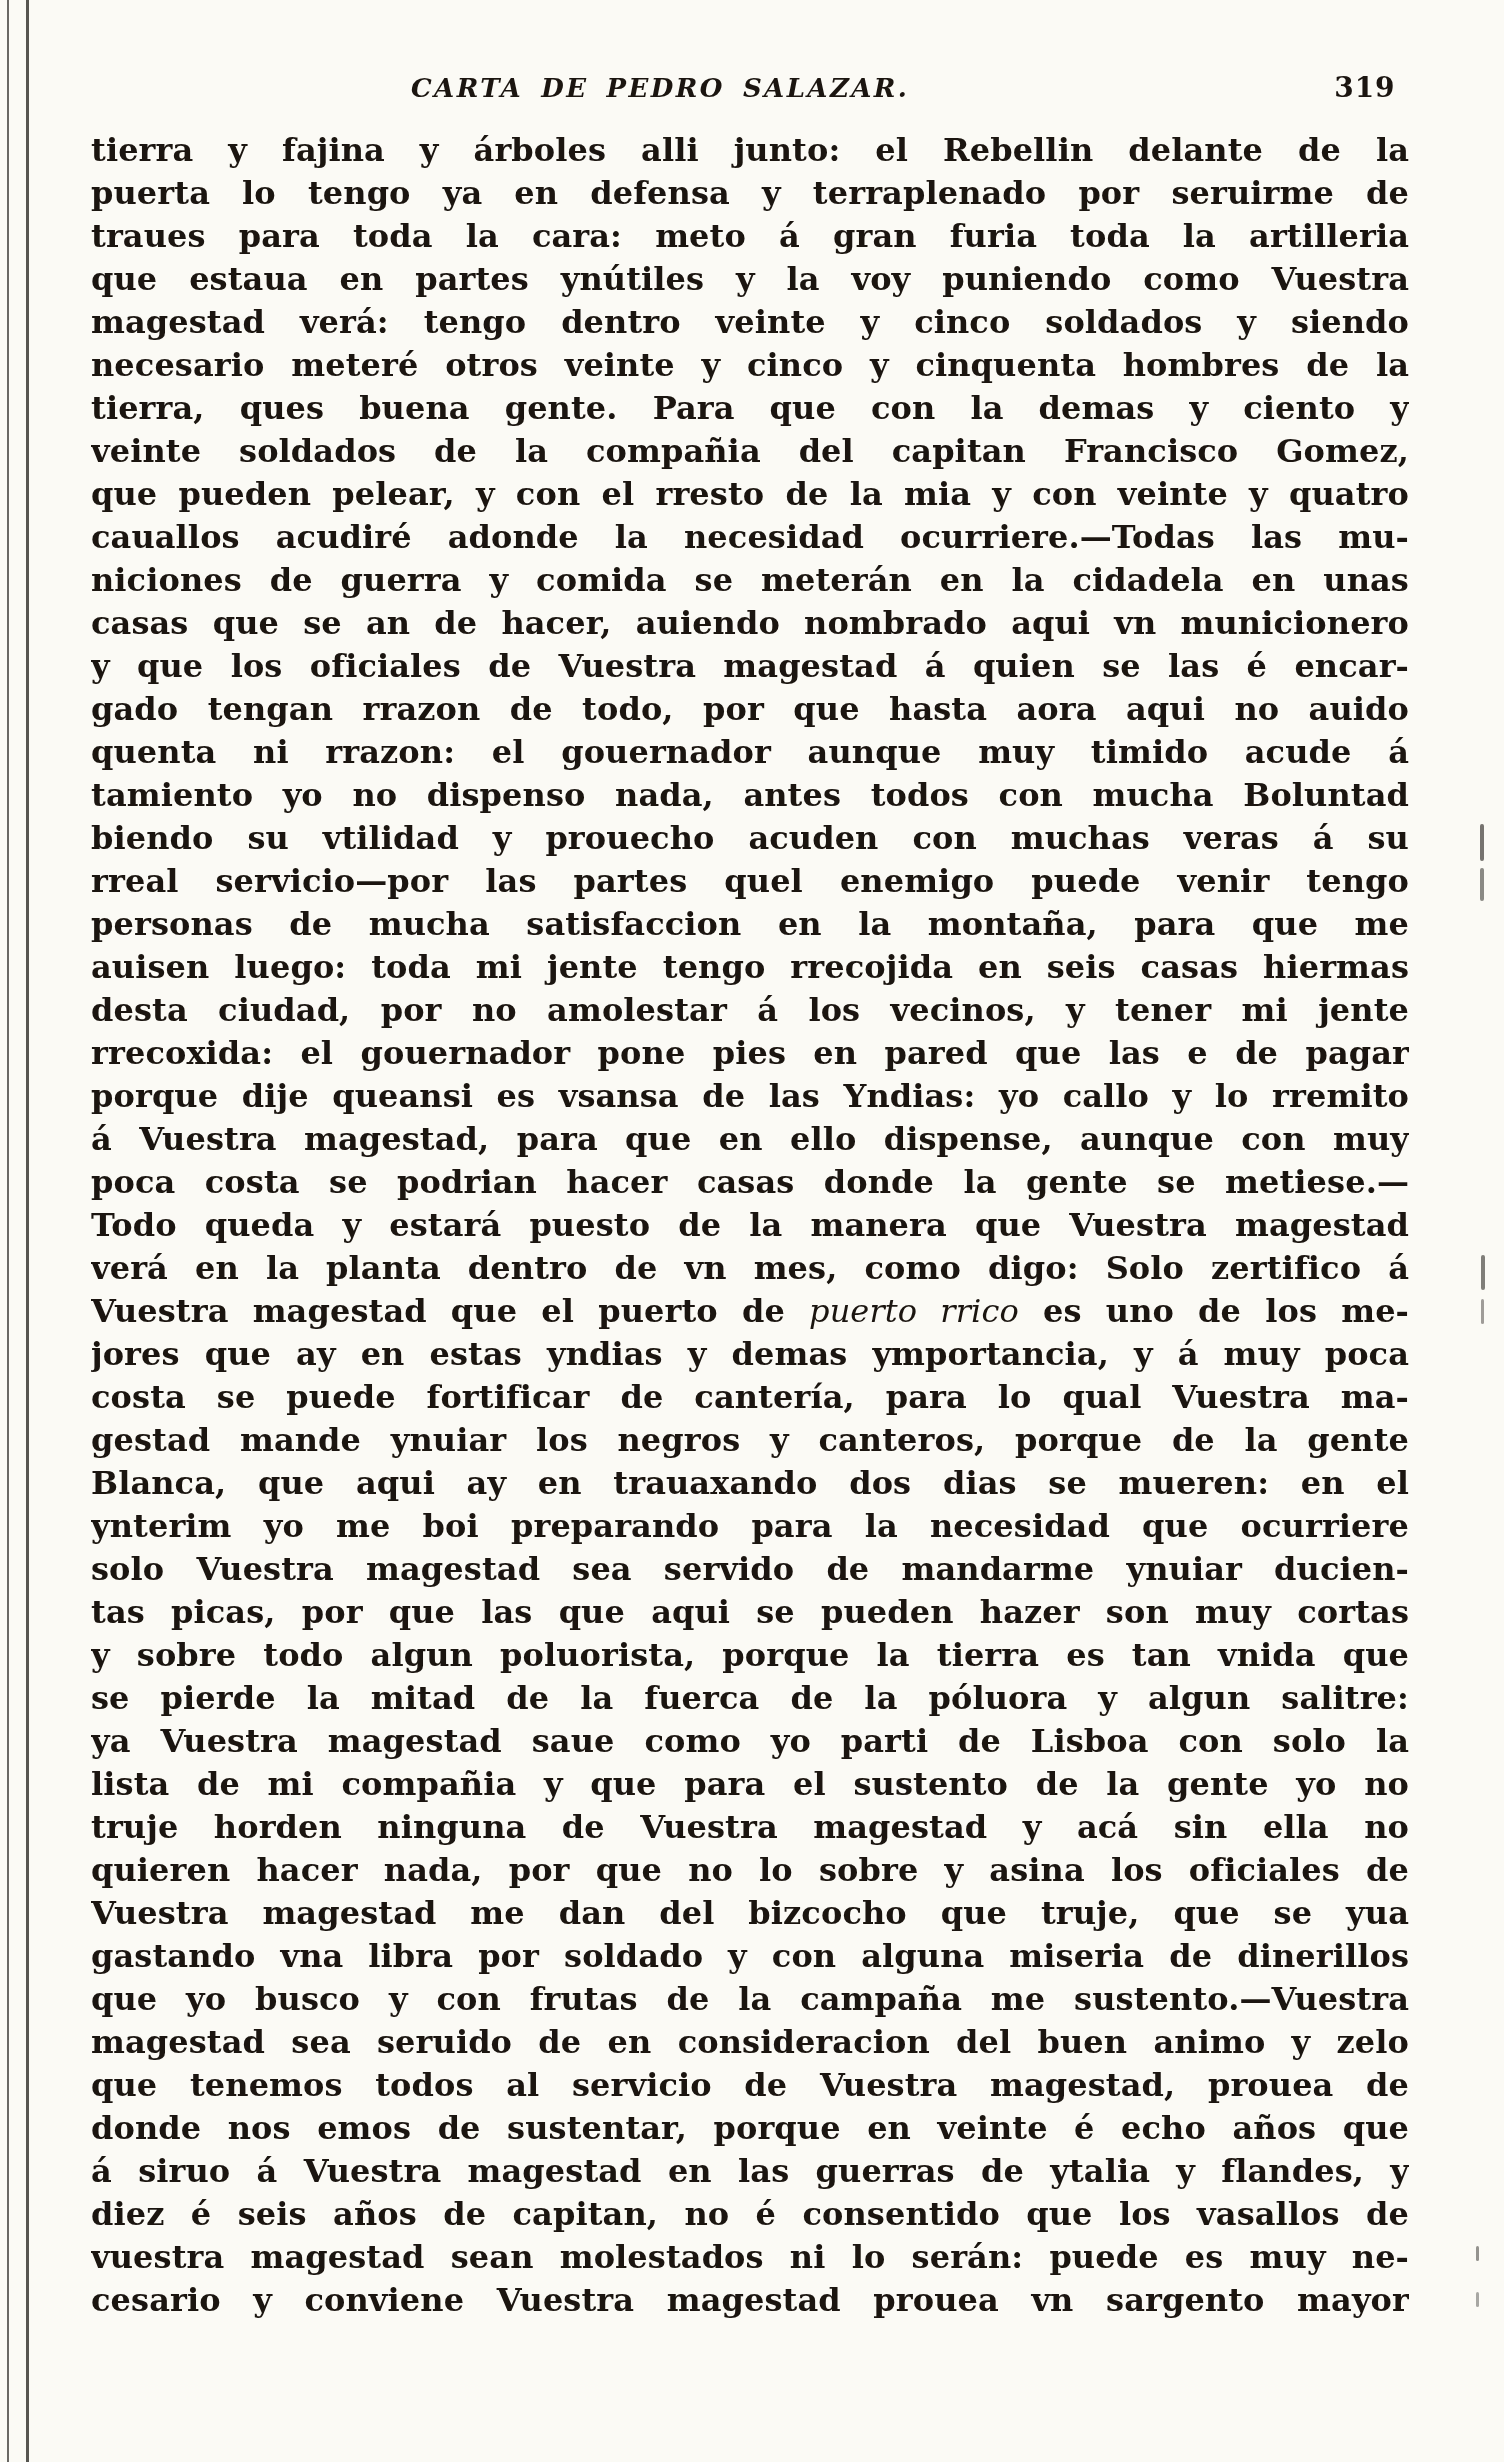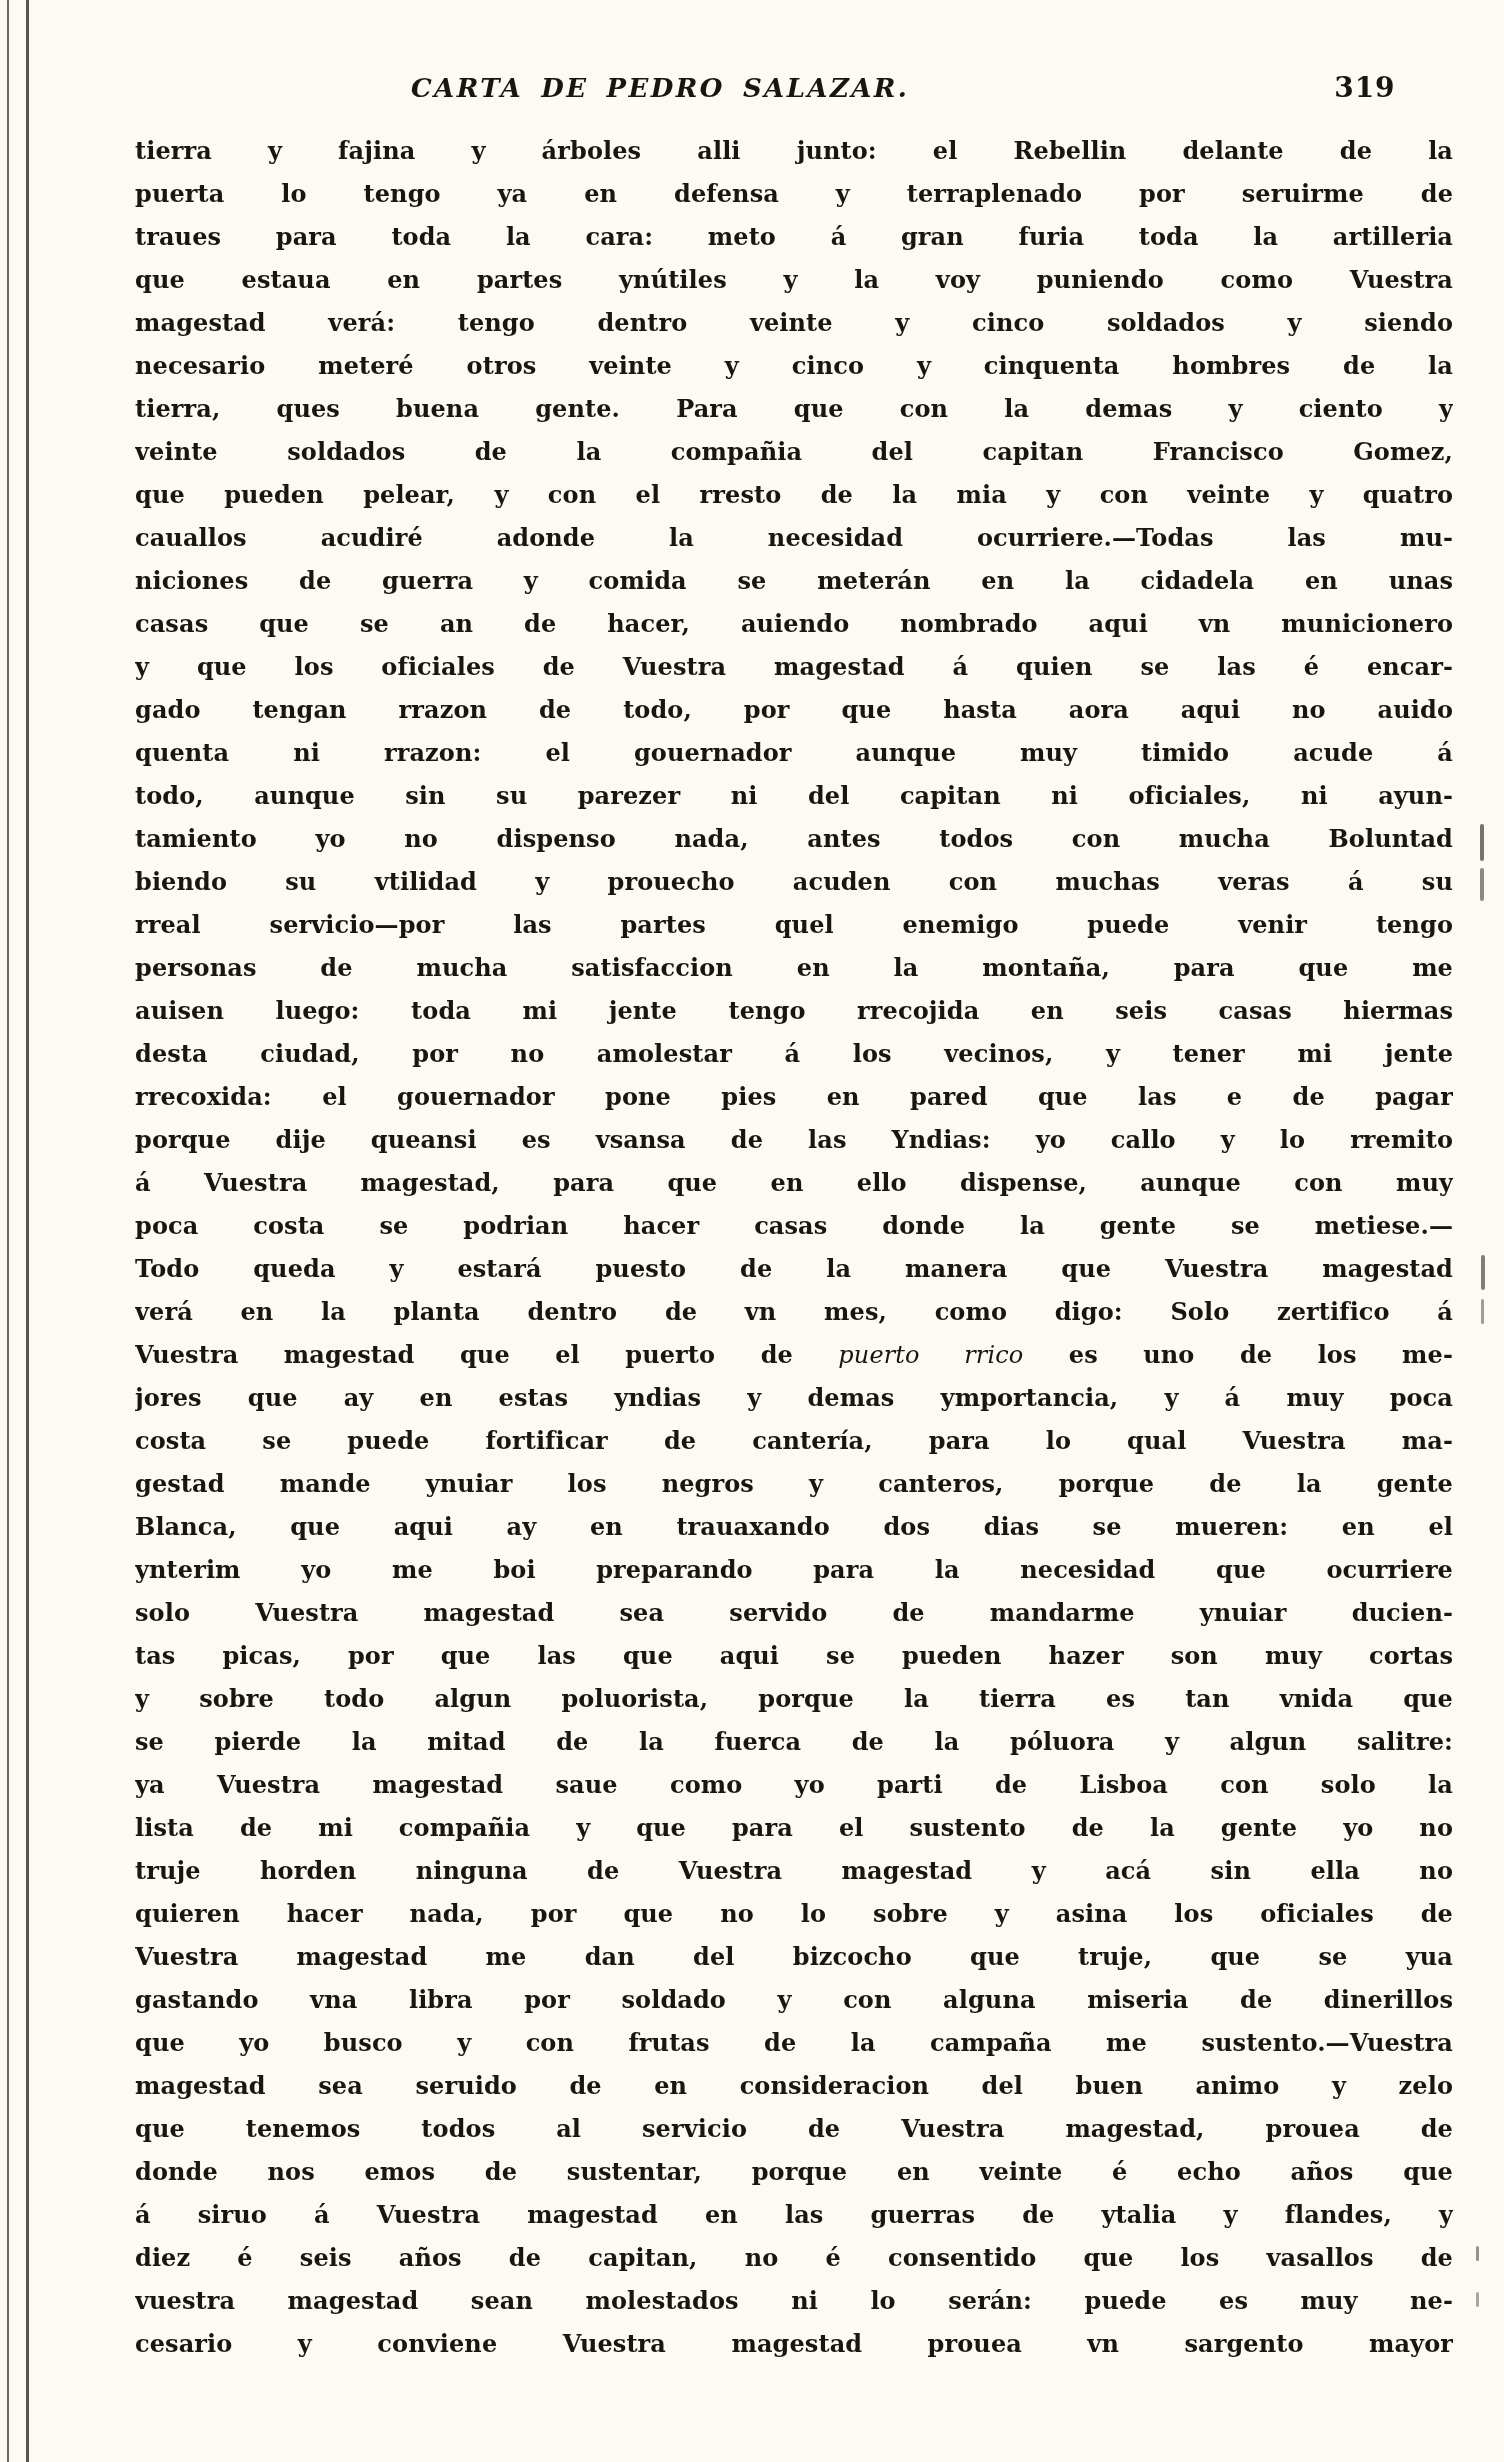--- a/index.html
+++ b/index.html
@@ -64,25 +64,24 @@
     top: -1.9px;
     font-size: 28px;
     letter-spacing: 1px;
   }
 
   .body-text {
     position: absolute;
     top: 129px;
     left: 91px;
     width: 1318px;
-    font-size: 24px;
+    font-size: 32px;
     font-weight: 700;
     line-height: 43px;
     letter-spacing: 0.1px;
-    margin-left: 44px;
   }
   .body-text .line {
     text-align: justify;
     text-align-last: justify;
     -moz-text-align-last: justify;
     white-space: normal;
     height: 43px;
     overflow: hidden;
   }
   .body-text .line i {
@@ -117,21 +116,20 @@
       <div class="line">necesario meteré otros veinte y cinco y cinquenta hombres de la</div>
       <div class="line">tierra, ques buena gente. Para que con la demas y ciento y</div>
       <div class="line">veinte soldados de la compañia del capitan Francisco Gomez,</div>
       <div class="line">que pueden pelear, y con el rresto de la mia y con veinte y quatro</div>
       <div class="line">cauallos acudiré adonde la necesidad ocurriere.—Todas las mu-</div>
       <div class="line">niciones de guerra y comida se meterán en la cidadela en unas</div>
       <div class="line">casas que se an de hacer, auiendo nombrado aqui vn municionero</div>
       <div class="line">y que los oficiales de Vuestra magestad á quien se las é encar-</div>
       <div class="line">gado tengan rrazon de todo, por que hasta aora aqui no auido</div>
       <div class="line">quenta ni rrazon: el gouernador aunque muy timido acude á</div>
-      <div class="line">todo, aunque sin su parezer ni del capitan ni oficiales, ni ayun-</div>
       <div class="line">tamiento yo no dispenso nada, antes todos con mucha Boluntad</div>
       <div class="line">biendo su vtilidad y prouecho acuden con muchas veras á su</div>
       <div class="line">rreal servicio—por las partes quel enemigo puede venir tengo</div>
       <div class="line">personas de mucha satisfaccion en la montaña, para que me</div>
       <div class="line">auisen luego: toda mi jente tengo rrecojida en seis casas hiermas</div>
       <div class="line">desta ciudad, por no amolestar á los vecinos, y tener mi jente</div>
       <div class="line">rrecoxida: el gouernador pone pies en pared que las e de pagar</div>
       <div class="line">porque dije queansi es vsansa de las Yndias: yo callo y lo rremito</div>
       <div class="line">á Vuestra magestad, para que en ello dispense, aunque con muy</div>
       <div class="line">poca costa se podrian hacer casas donde la gente se metiese.—</div>

